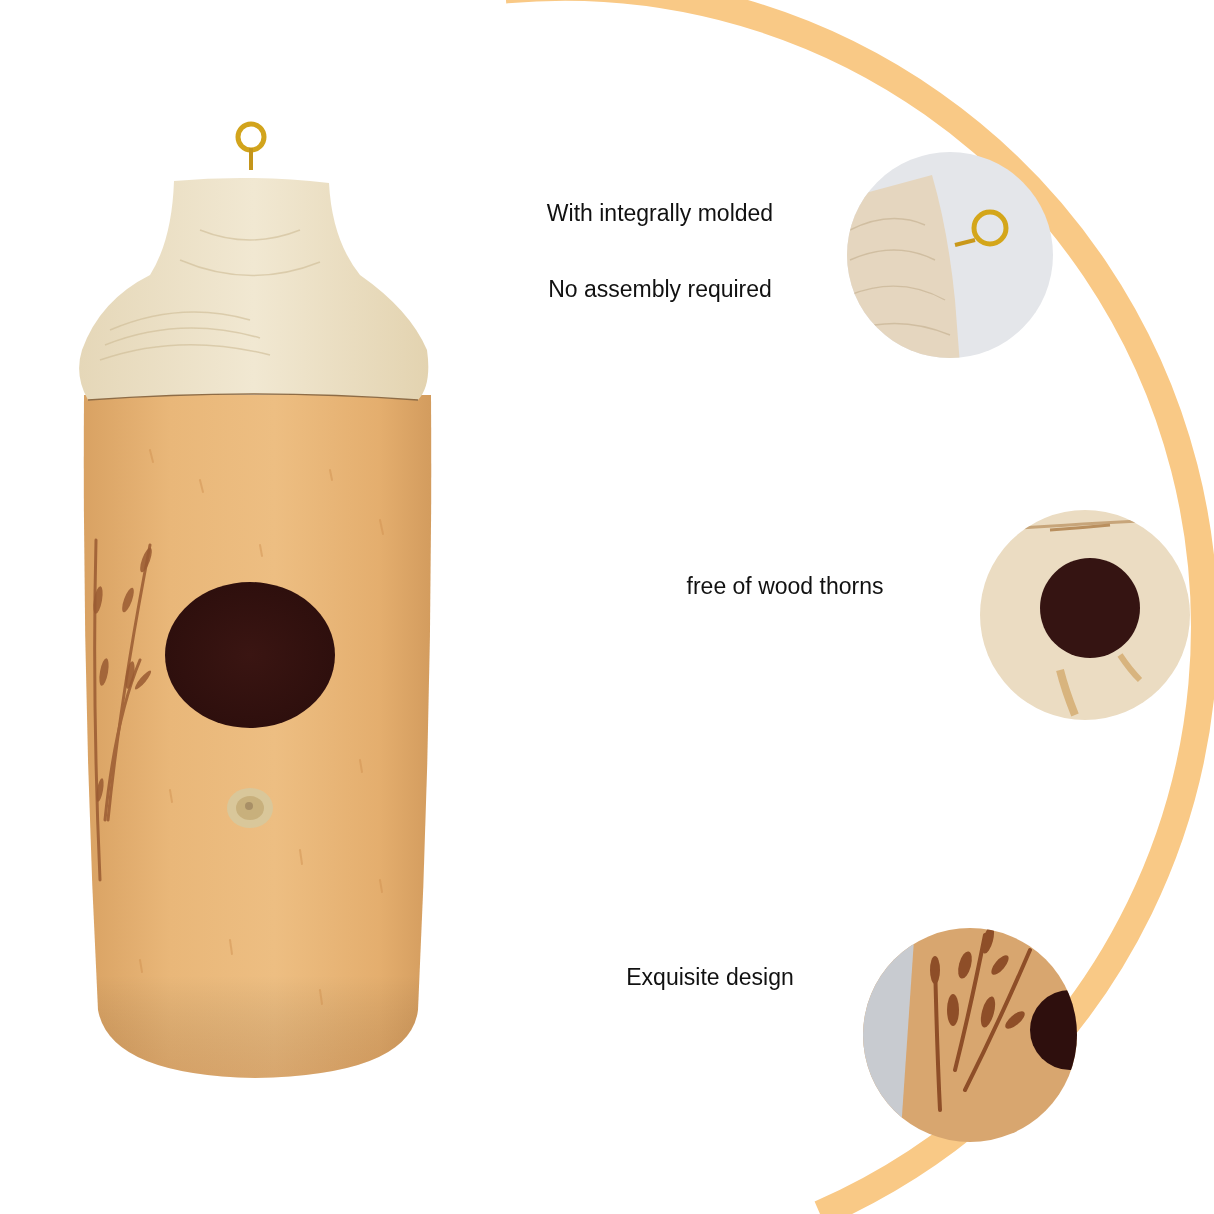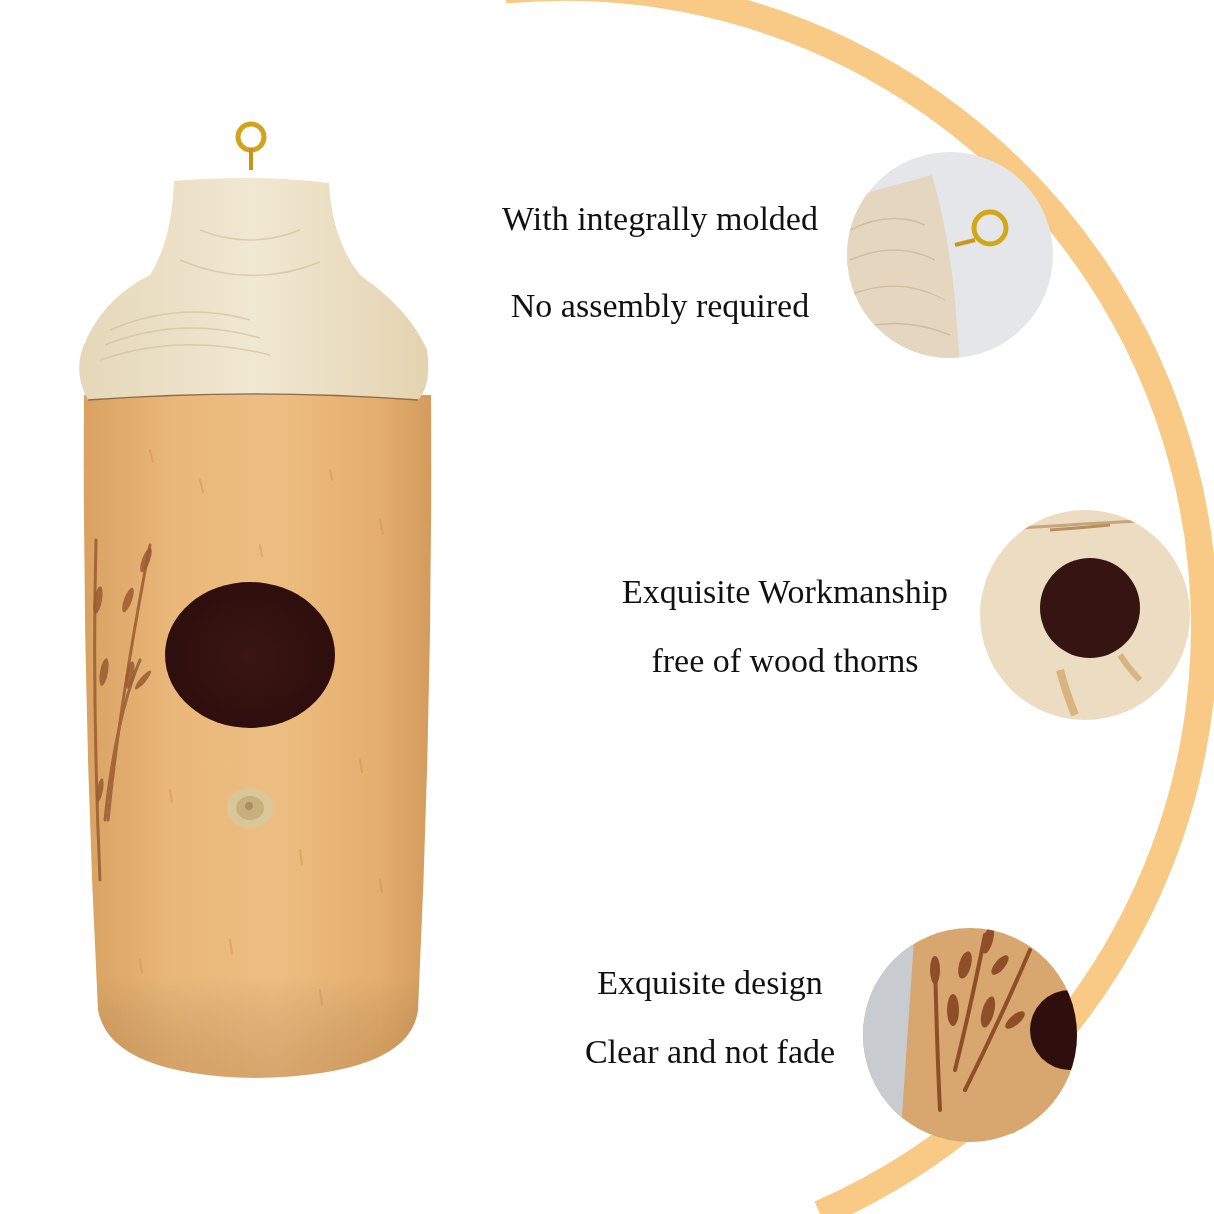--- a/index.html
+++ b/index.html
@@ -1,19 +1,19 @@
 <!DOCTYPE html>
 <html><head>
 <meta charset="utf-8">
 <style>
   html, body { margin: 0; padding: 0; background: #ffffff; }
   body { width: 1214px; height: 1214px; position: relative; overflow: hidden; font-family: "Liberation Sans", sans-serif; }
   .canvas { position: absolute; left: 0; top: 0; width: 1214px; height: 1214px; }
   svg.art { position: absolute; left: 0; top: 0; }
-  .caption { position: absolute; color: #111111; font-size: 34px; line-height: 1; white-space: nowrap; text-align: center; letter-spacing: 0px; font-family: Liberation Serif, serif; }
+  .caption { position: absolute; color: #111111; font-size: 23px; line-height: 1; white-space: nowrap; text-align: center; letter-spacing: 0px; }
   .caption .line { display: block; }
   .cap1 { left: 470px; top: 202px; width: 380px; }
   .cap1 .line + .line { margin-top: 53px; }
   .cap2 { left: 580px; top: 575px; width: 410px; }
   .cap2 .line + .line { margin-top: 35px; }
   .cap3 { left: 540px; top: 966px; width: 340px; }
   .cap3 .line + .line { margin-top: 35px; }
 </style>
 </head>
 <body>
@@ -157,22 +157,20 @@
     <circle cx="1070" cy="1030" r="40" fill="#2E0F0D"></circle>
   </g>
 </svg>
 
 <div class="caption cap1">
   <span class="line">With integrally molded</span>
   <span class="line">No assembly required</span>
 </div>
 
 <div class="caption cap2">
-  <span class="line">Exquisite Workmanship</span>
   <span class="line">free of wood thorns</span>
 </div>
 
 <div class="caption cap3">
   <span class="line">Exquisite design</span>
-  <span class="line">Clear and not fade</span>
 </div>
 
 </div>
 
 </body></html>

